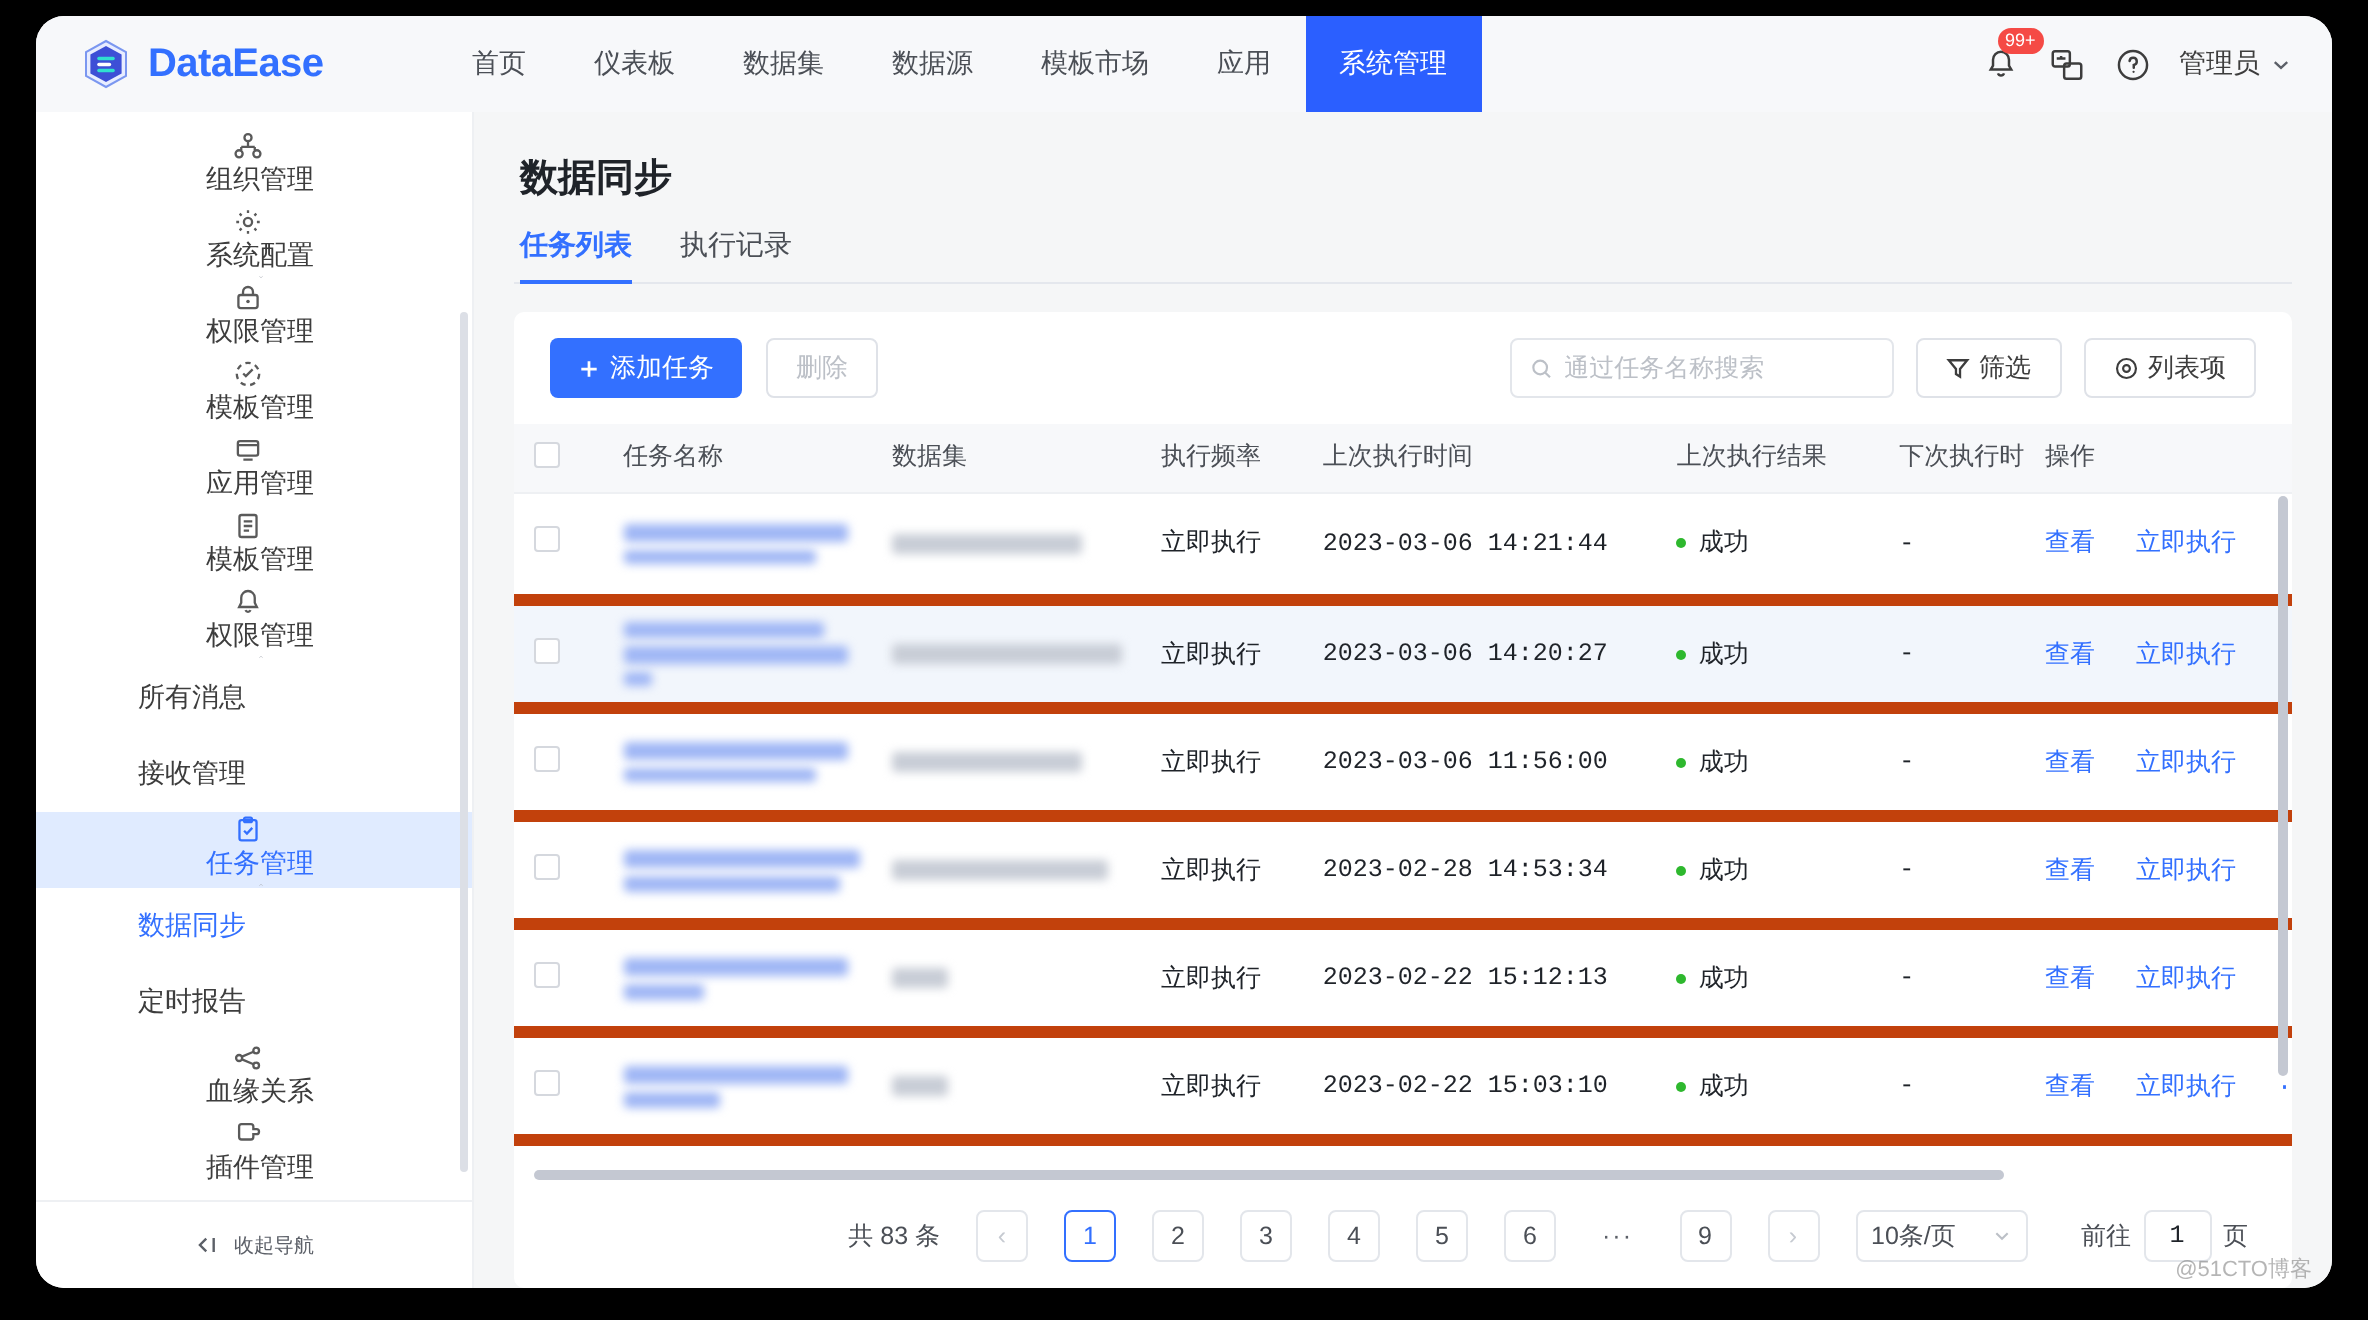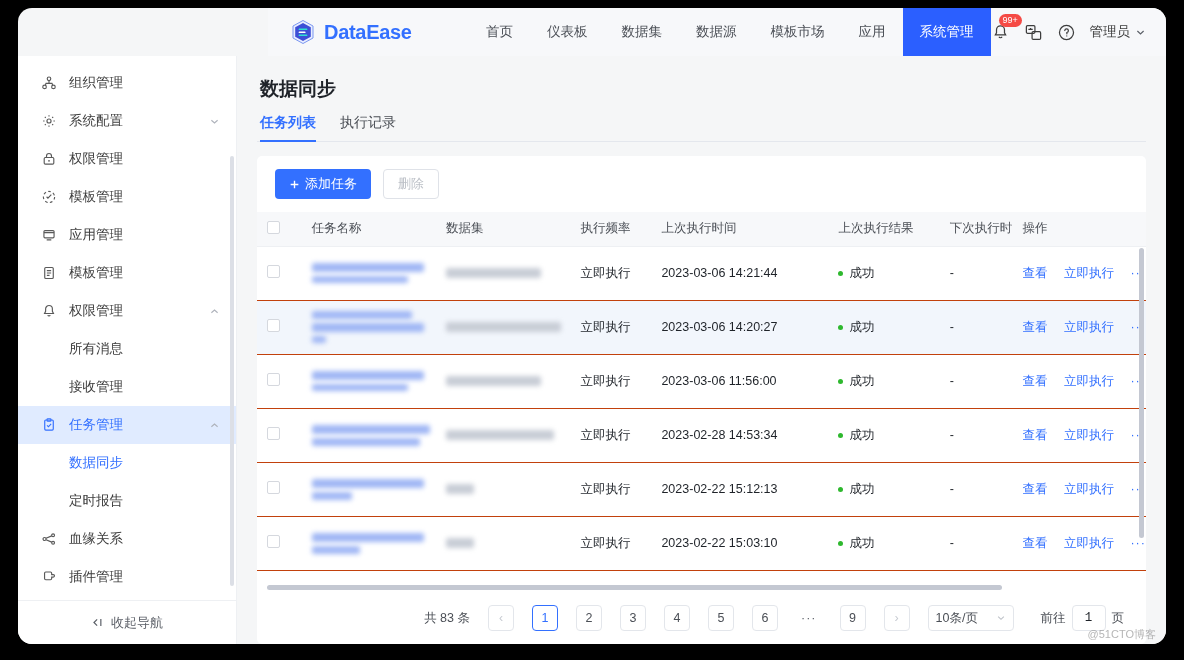--- a/index.html
+++ b/index.html
@@ -11,21 +11,20 @@
   }
   .window {
     position: absolute;
     left: 18px; top: 8px;
     width: 1148px; height: 636px;
     background: #f5f6f7;
     border-radius: 14px;
     overflow: hidden;
     display: flex;
     flex-direction: column;
-    align-items: flex-end;
   }
 
   
   .topbar {
     height: 48px;
     background: #f7f8fa;
     display: flex;
     align-items: stretch;
     flex: 0 0 48px;
     position: relative;
@@ -111,20 +110,21 @@
   }
   .side-item {
     height: 38px;
     display: flex;
     align-items: center;
     padding: 0 16px 0 22px;
     font-size: 13.5px;
     color: #3d3d3d;
     cursor: pointer;
     position: relative;
+    flex-direction: column;
   }
   .side-item .si-icon {
     width: 17px; height: 17px;
     flex: 0 0 17px;
     margin-right: 12px;
     display: flex; align-items: center; justify-content: center;
     color: #5a5a5a;
   }
   .side-item .si-label { flex: 1; white-space: nowrap; }
   .side-item .si-arrow { width: 11px; height: 11px; color: #aeb2bb; }
@@ -144,21 +144,21 @@
   }
   .side-sub.active { color: #3370ff; }
   .side-foot {
     height: 44px;
     flex: 0 0 44px;
     border-top: 1px solid #eef0f3;
     display: flex;
     align-items: center;
     justify-content: center;
     gap: 7px;
-    font-size: 13px;
+    font-size: 10px;
     color: #5c6068;
     cursor: pointer;
   }
   .side-track {
     position: absolute;
     right: 2px; top: 100px;
     width: 4px; height: 430px;
     background: #dcdfe6;
     border-radius: 2px;
   }
@@ -269,23 +269,24 @@
     padding: 0 10px;
     white-space: nowrap;
     overflow: hidden;
     border-bottom: 1px solid #eef0f3;
   }
   tbody td {
     height: 54px;
     font-size: 12.5px;
     color: #1f2329;
     padding: 0 10px;
-    border-bottom: 1px solid #c2410c;
+    border-bottom: 6px solid #c2410c;
     white-space: nowrap;
     overflow: hidden;
+    font-family: Liberation Mono, monospace;
   }
   tbody tr.hover td { background: #f2f6fc; }
   .cb {
     width: 13px; height: 13px;
     border: 1px solid #d5d8de;
     border-radius: 2px;
     background: #fff;
     display: inline-block;
     cursor: pointer;
   }
@@ -599,20 +600,42 @@
 
         <div class="toolbar">
           <div class="btn btn-primary">
             <svg viewBox="0 0 12 12" width="11" height="11" fill="none" stroke="#fff" stroke-width="1.5">
                 <path d="M6 1.8v8.4M1.8 6h8.4"></path>
               </svg>
             <span>添加任务</span>
           </div>
           <div class="btn btn-default">删除</div>
 
+          <div class="tb-right">
+            <div class="search">
+              <svg viewBox="0 0 14 14" width="13" height="13" fill="none" stroke="#bcc0c7" stroke-width="1.3">
+                <circle cx="6.1" cy="6.1" r="4.1"></circle>
+                  <path d="M9.2 9.2l2.8 2.8"></path>
+              </svg>
+              <input type="text" placeholder="通过任务名称搜索" style="">
+            </div>
+            <div class="btn btn-plain">
+              <svg viewBox="0 0 13 13" width="12" height="12" fill="none" stroke="#3d3d3d" stroke-width="1.25">
+                <path d="M1.5 2.3h10L7.6 7v4.2L5.4 9.8V7z"></path>
+              </svg>
+              <span>筛选</span>
+            </div>
+            <div class="btn btn-plain">
+              <svg viewBox="0 0 14 14" width="12.5" height="12.5" fill="none" stroke="#3d3d3d" stroke-width="1.2">
+                <circle cx="7" cy="7" r="5.3"></circle>
+                  <circle cx="7" cy="7" r="1.9"></circle>
+              </svg>
+              <span>列表项</span>
+            </div>
+          </div>
         </div>
 
         <div class="table-wrap">
           <table>
             <colgroup>
               <col style="width:44px">
                 <col style="width:133px">
                 <col style="width:133px">
               <col style="width:80px">
                 <col style="width:175px">

